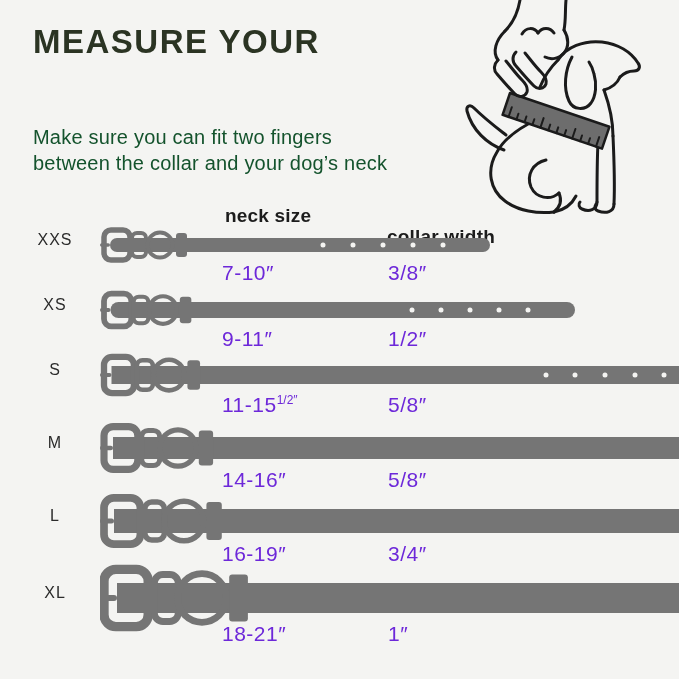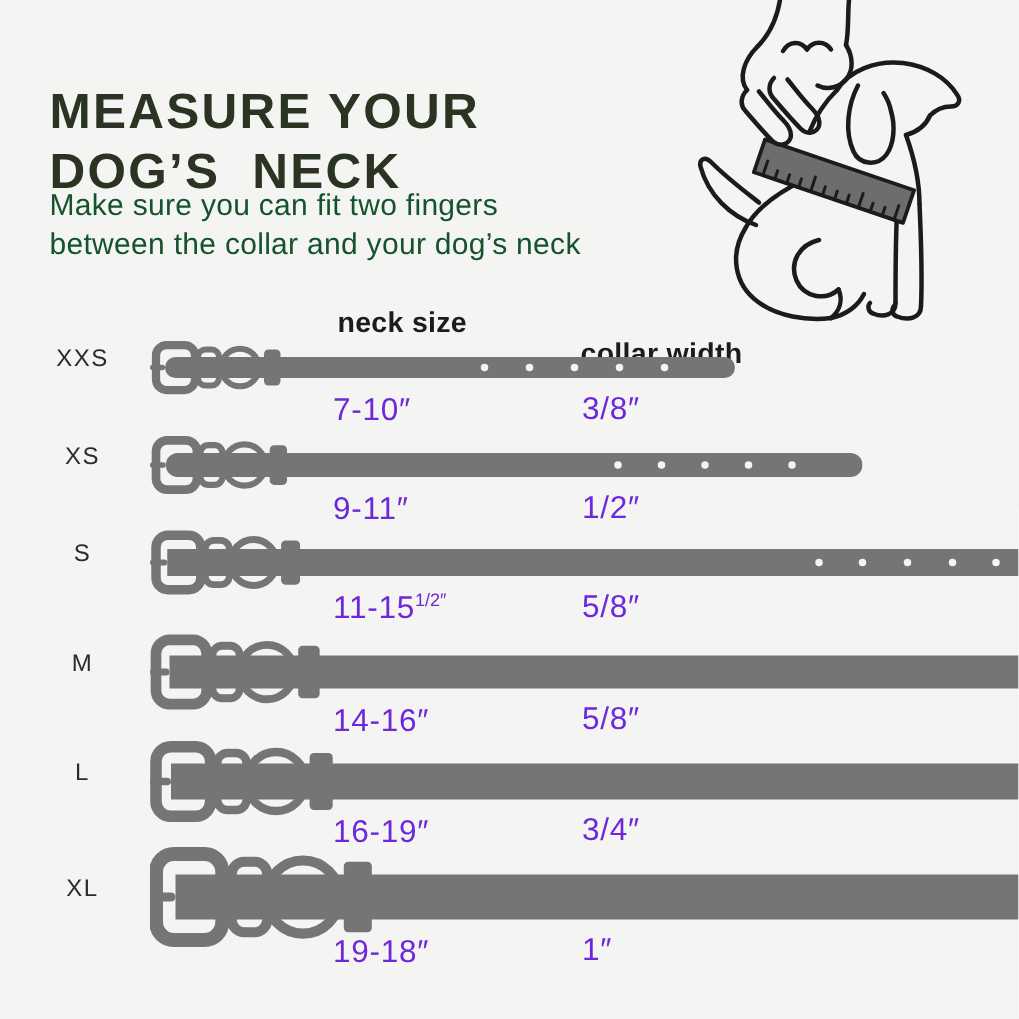--- a/index.html
+++ b/index.html
@@ -21,23 +21,22 @@
   .row .val{position:absolute;font-size:21px;color:#6d28d9;letter-spacing:.5px;}
   .row .neck-val{left:222px;}
   .row .width-val{left:388px;}
   .row sup{font-size:12px;vertical-align:super;letter-spacing:0;}
 </style>
 </head>
 <body>
 
 <div id="page" style="background: rgb(244, 244, 242);">
 
-  <div class="title" style="color: rgb(43, 52, 35); margin-top: 32px;">
+  <div class="title" style="color: rgb(43, 52, 35);">
     <div>MEASURE YOUR</div>
-    <div>DOG’S  NECK</div>
   </div>
 
   <div class="subtitle">
     <div>Make sure you can fit two fingers</div>
     <div>between the collar and your dog’s neck</div>
   </div>
 
   <svg class="dog" width="228" height="228" viewBox="0 0 228 228" fill="none" stroke="#1b1b1b" stroke-width="3" stroke-linecap="round" stroke-linejoin="round">
 
     <g>
@@ -169,17 +168,17 @@
   <div class="row">
     <div class="size-label" style="top: 584px;">XL</div>
     <svg class="collar" width="579" height="72" viewBox="0 0 579 72" style="top: 562px;">
           <rect x="17" y="21" width="592" height="30" rx="0" fill="#757575"></rect>
           <rect x="0" y="32.94" width="17" height="6.12" rx="3.06" fill="#757575"></rect>
           <rect x="4" y="7.399999999999999" width="44.199999999999996" height="57.2" rx="11.9" fill="none" stroke="#757575" stroke-width="9.35"></rect>
           <rect x="54.4" y="12.5" width="23.8" height="47" rx="8.5" fill="none" stroke="#757575" stroke-width="6.8"></rect>
           <circle cx="102" cy="36" r="24.35" fill="none" stroke="#757575" stroke-width="6.8"></circle>
           <rect x="129.2" y="12.5" width="18.7" height="47" rx="3" fill="#757575"></rect>
         </svg>
-    <div class="val neck-val" style="top: 622px;"><span class="neck-main">19-18″</span><sup class="neck-sup"></sup></div>
+    <div class="val neck-val" style="top: 622px;"><span class="neck-main">18-21″</span><sup class="neck-sup"></sup></div>
     <div class="val width-val" style="top: 622px;">1″</div>
   </div>
 </div>
 </div>
 
 </body></html>

